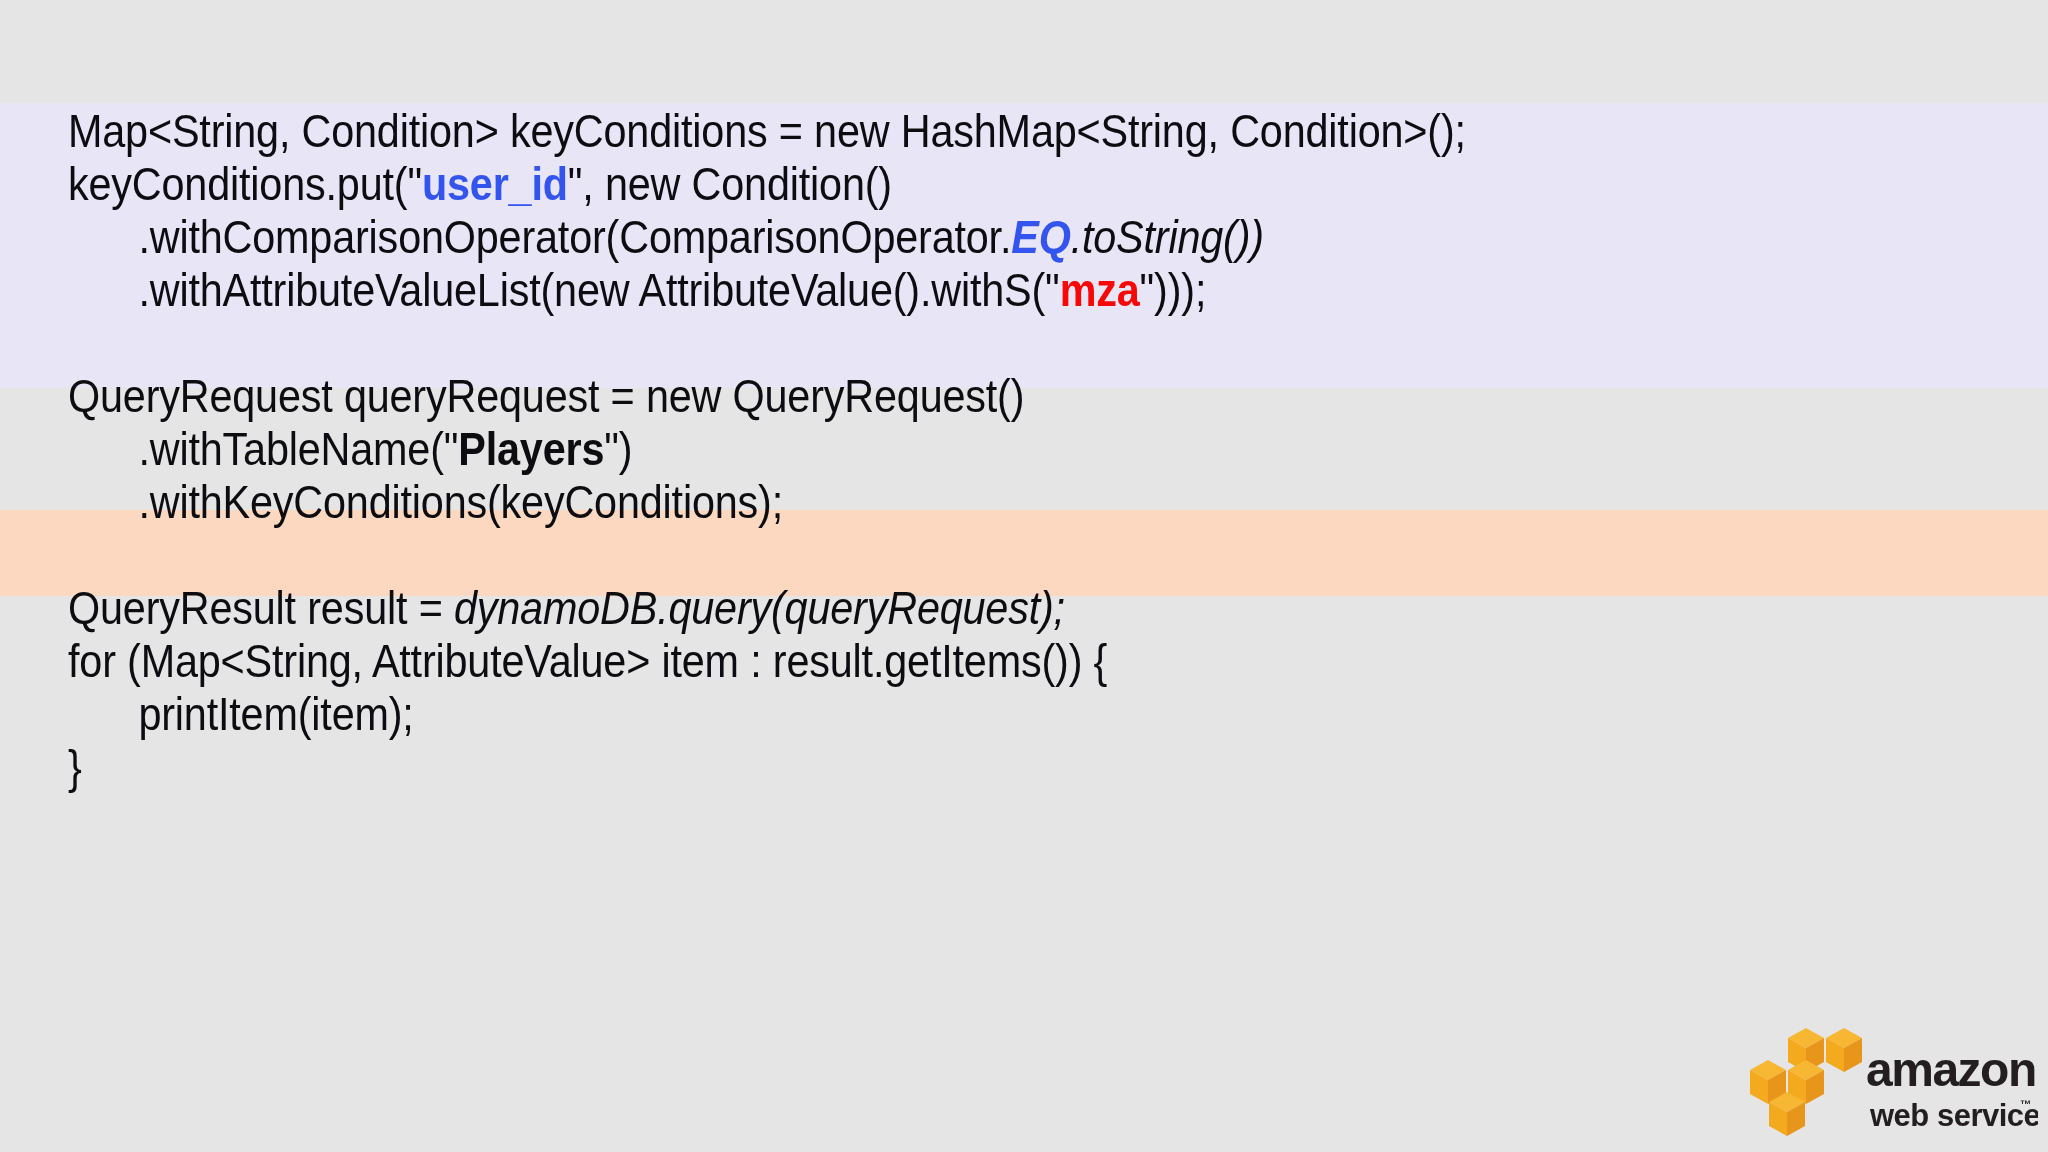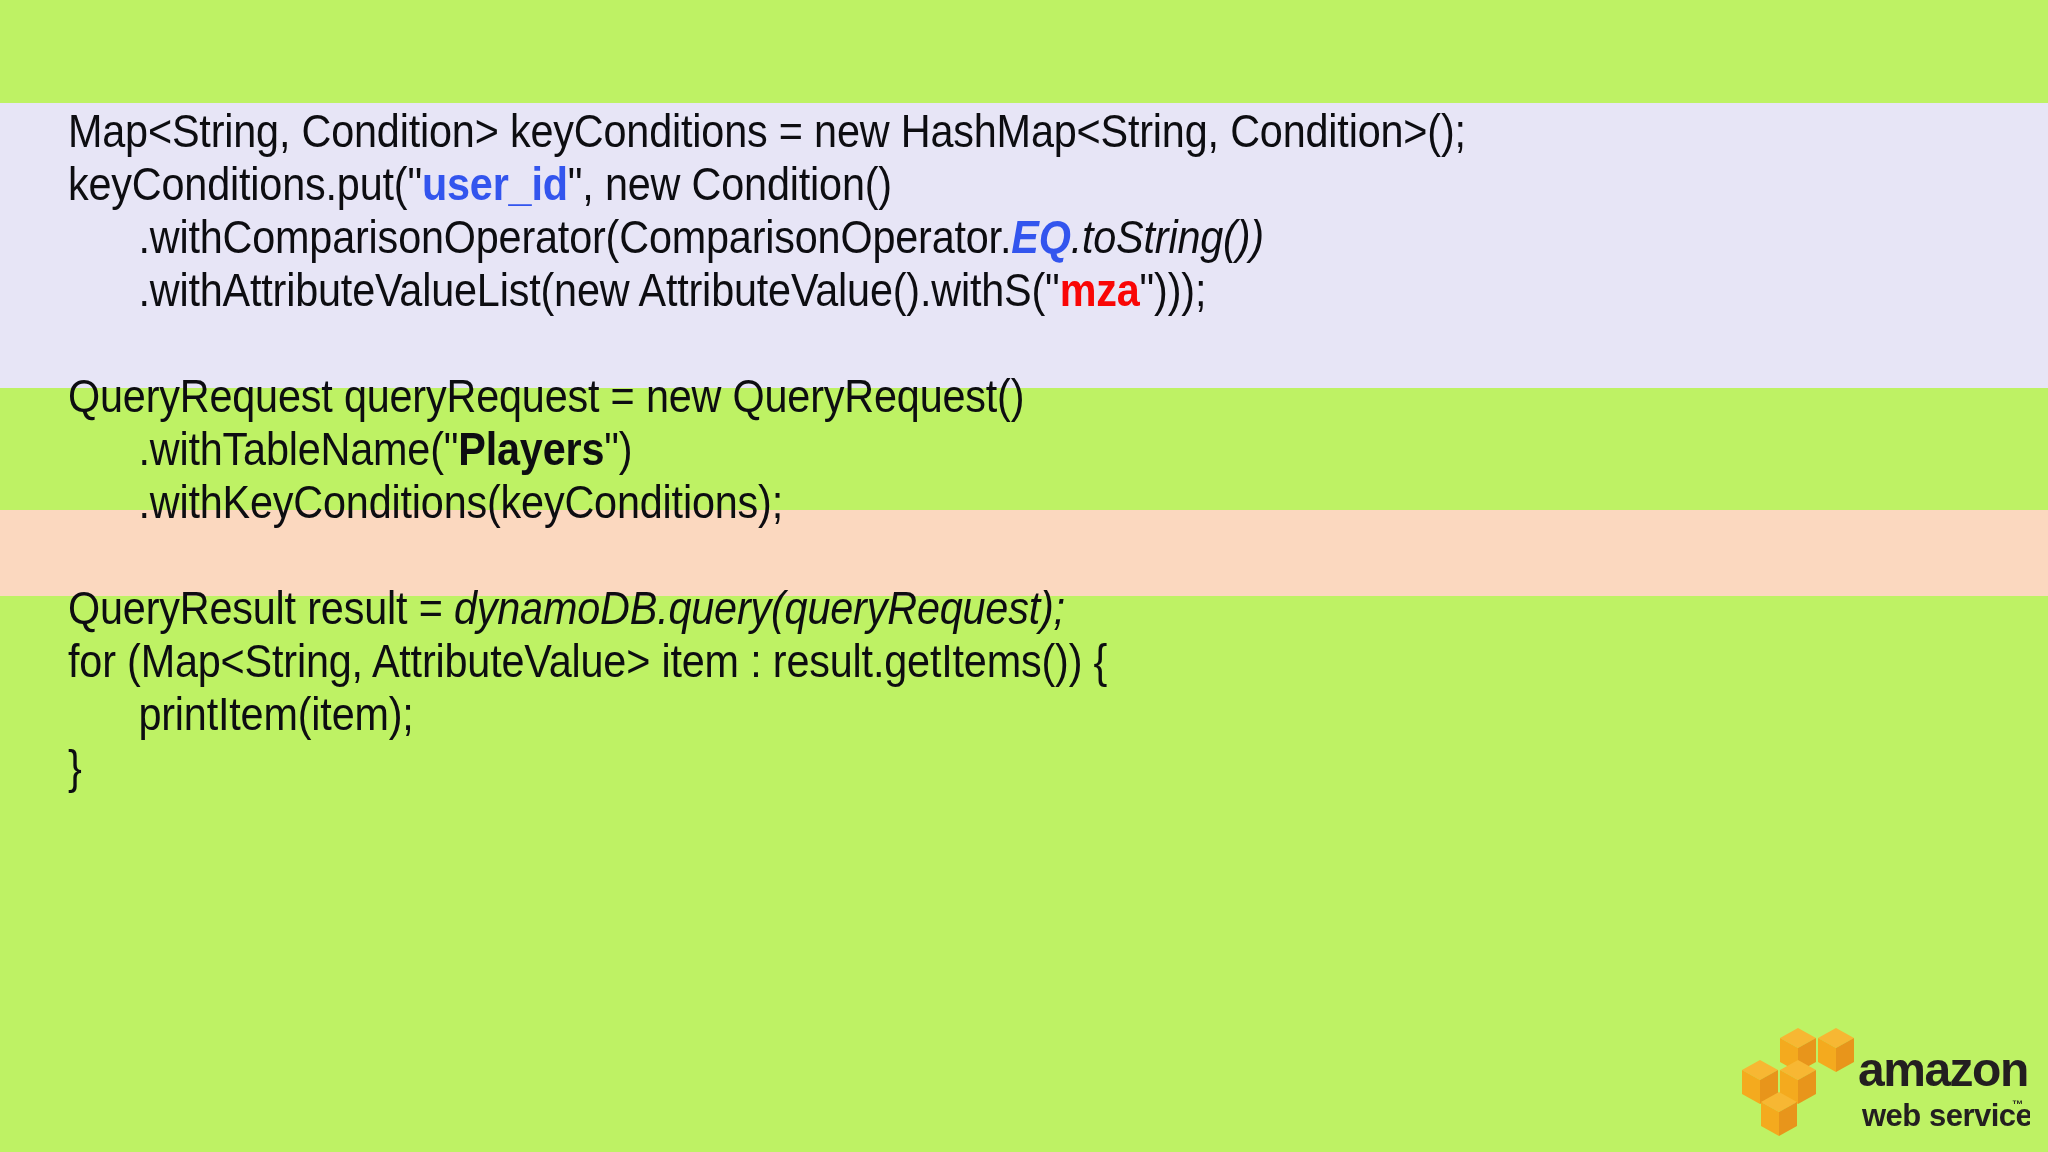--- a/index.html
+++ b/index.html
@@ -85,31 +85,31 @@
   #line-10 { position: absolute; top: 581px; }
   #line-11 { position: absolute; top: 634px; }
   #line-12 { position: absolute; top: 687px; }
   #line-13 { position: absolute; top: 740px; }
 
   .code-line { left: 68px; }
 
   
   #aws-logo {
     position: absolute;
-    right: 18px;
+    right: 10px;
     bottom: 6px;
     width: 290px;
     height: 126px;
     z-index: 3;
   }
 </style>
 </head>
 <body>
 
-<div id="slide" style="background: #bef264; padding-left: 14px;">
+<div id="slide" style="background: #e5e5e5; padding-left: 14px;">
 
   <div class="band" id="band-lavender" style="background: rgb(231, 229, 246); top: 103px; height: 285px;"></div>
   <div class="band" id="band-orange" style="background: rgb(251, 216, 191); top: 510px; height: 86px;"></div>
 
   <div id="code">
       <div class="code-line" id="line-1"><span>Map&lt;String, Condition&gt; keyConditions = new HashMap&lt;String, Condition&gt;();</span></div>
       <div class="code-line" id="line-2"><span>keyConditions.put("</span><span class="kw-blue">user_id</span><span>", new Condition()</span></div>
       <div class="code-line indent-1" id="line-3"><span>.withComparisonOperator(ComparisonOperator.</span><span class="kw-blue-ital">EQ</span><span class="ital">.toString())</span></div>
       <div class="code-line indent-1" id="line-4"><span>.withAttributeValueList(new AttributeValue().withS("</span><span class="kw-red">mza</span><span>")));</span></div>
       <div class="code-line blank" id="line-5">&nbsp;</div>

